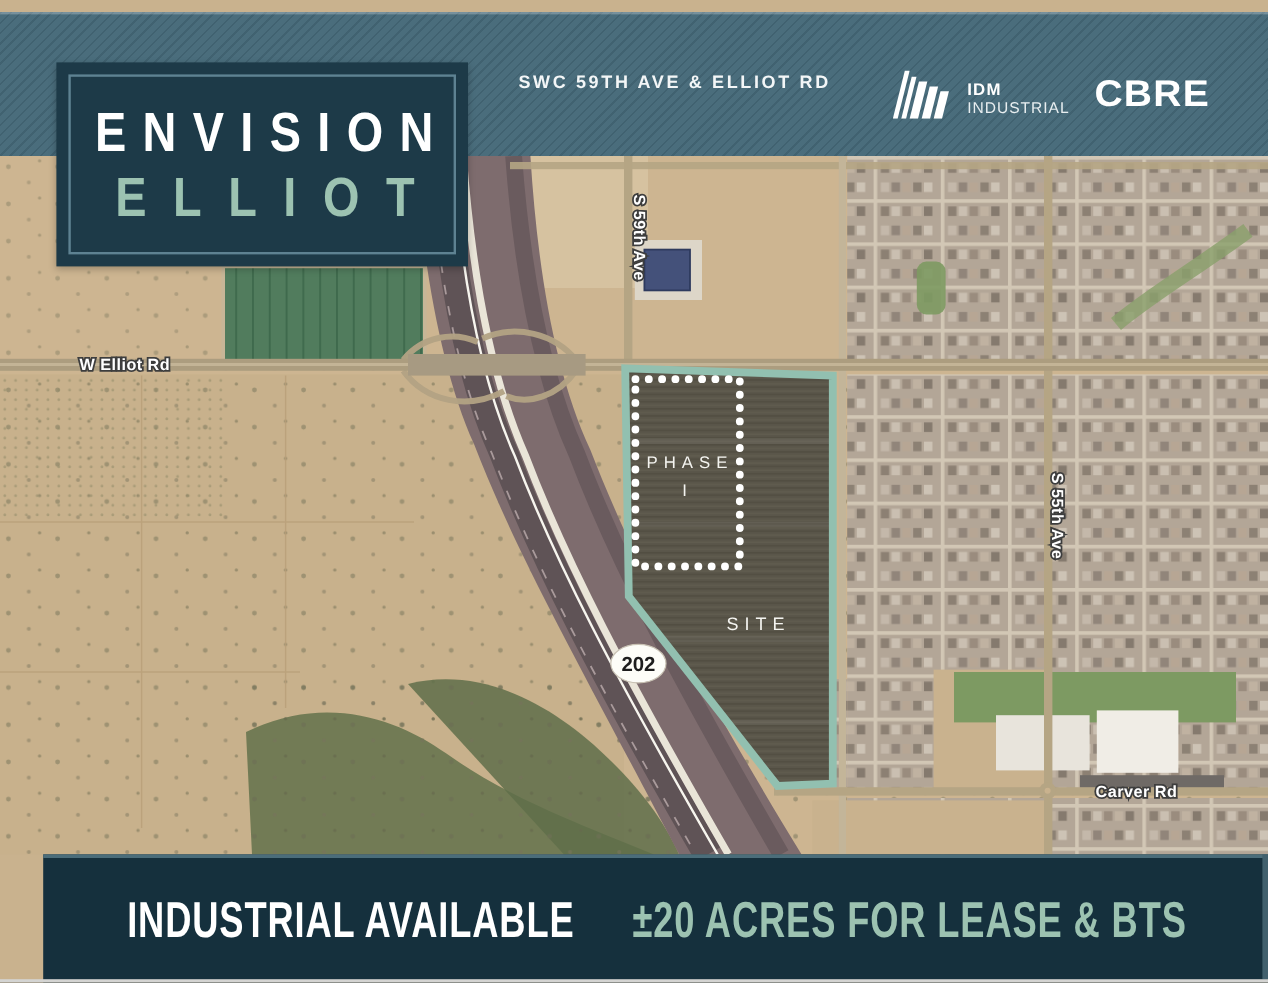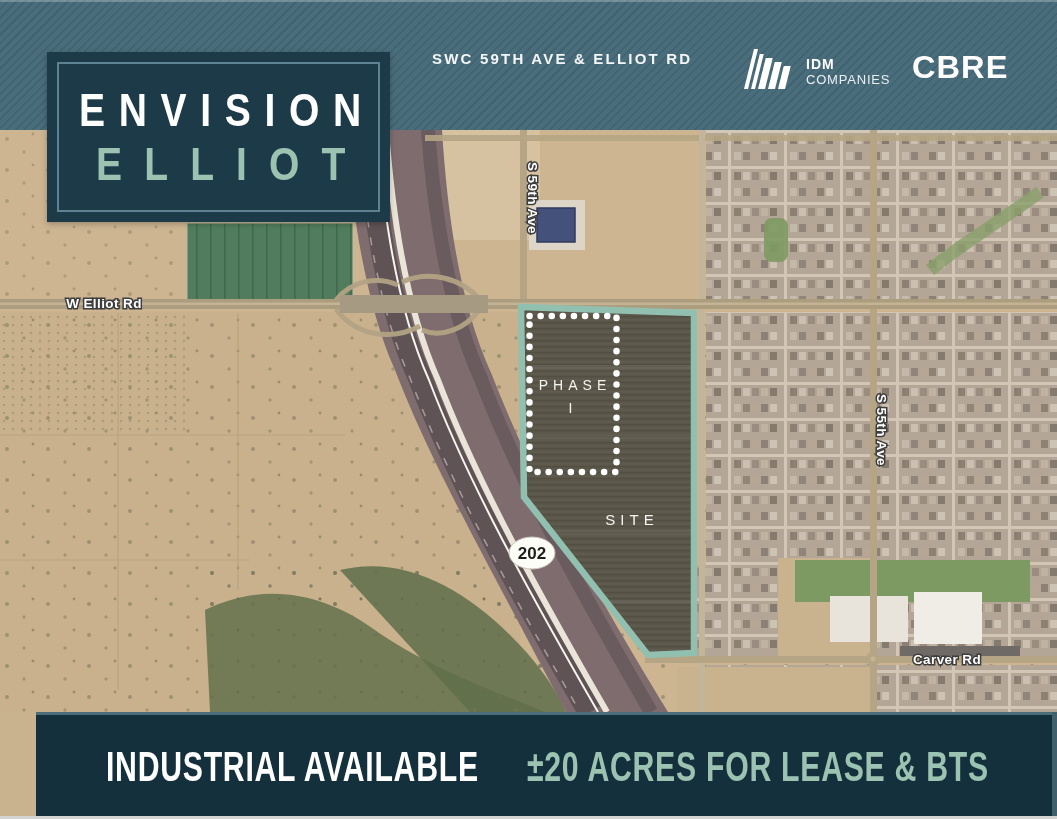--- a/index.html
+++ b/index.html
@@ -1,20 +1,20 @@
 <!DOCTYPE html>
 <html><head>
 <meta charset="utf-8">
 <style>
   html,body{margin:0;padding:0;background:#222;}
   .page{position:relative;width:1057px;height:819px;overflow:hidden;
         font-family:"Liberation Sans",sans-serif;background:#c9b28e;}
 
   
-  .header{position:absolute;left:0;top:0;width:1057px;height:130px;
+  .header{position:absolute;left:0;top:10px;width:1057px;height:130px;
     background:#4a6d7c;
     background-image:repeating-linear-gradient(135deg,rgba(16,40,52,.16) 0 1.5px,rgba(255,255,255,0) 1.5px 6px);}
   .header-topline{position:absolute;left:0;top:0;width:100%;height:2px;background:rgba(255,255,255,.25);}
 
   .logo-box{position:absolute;left:47px;top:52px;width:343px;height:170px;
     background:#1d3a48;z-index:5;display:flex;flex-direction:column;
     align-items:center;justify-content:center;gap:8px;
     box-shadow:0 2px 6px rgba(0,0,0,.25);}
   .logo-box .inner-border{position:absolute;inset:10px;border:2px solid #5e8292;pointer-events:none;}
   .logo-line{display:inline-block;font-weight:700;font-size:46px;line-height:1;
@@ -70,21 +70,21 @@
         <g transform="translate(11,0) skewX(-14)" fill="#ffffff">
           <rect x="0" y="4" width="4" height="40"></rect>
           <rect x="7" y="9" width="4" height="35"></rect>
           <rect x="14" y="13" width="7" height="31"></rect>
           <rect x="24" y="17" width="7" height="27"></rect>
           <rect x="34" y="21" width="7" height="23"></rect>
         </g>
       </svg>
       <div class="idm-text">
         <div class="idm-name">IDM</div>
-        <div class="idm-sub">COMPANIES</div>
+        <div class="idm-sub">INDUSTRIAL</div>
       </div>
     </div>
 
     <div class="cbre">CBRE</div>
   </div>
 
   <div class="logo-box">
     <div class="inner-border"></div>
     <span class="logo-line logo-line1">ENVISION</span>
     <span class="logo-line logo-line2">ELLIOT</span>

